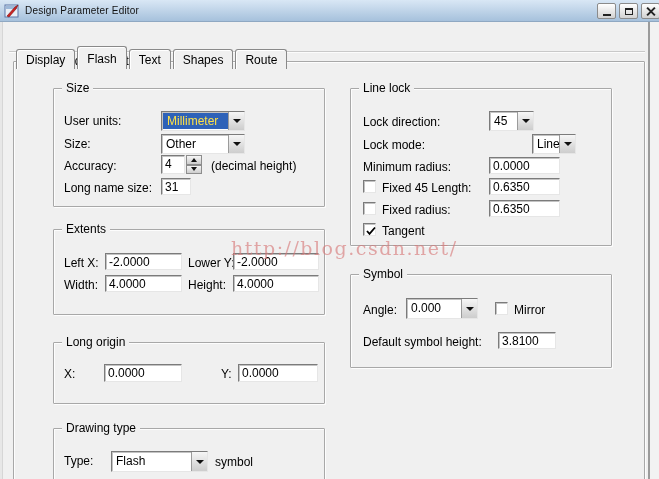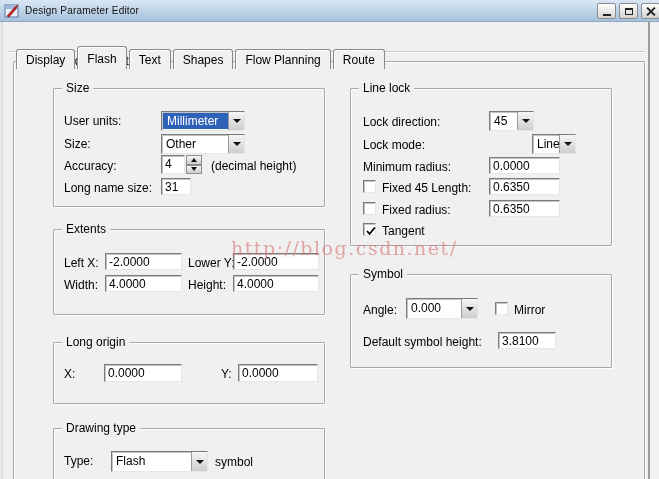--- a/index.html
+++ b/index.html
@@ -64,21 +64,21 @@
     position:absolute; background:#fff; font-family:"Liberation Sans",sans-serif; font-size:12px;
     border:1px solid; border-color:#7b7b7b #e6e6e6 #e6e6e6 #7b7b7b;
     box-shadow:inset 1px 1px 0 #c3c3c3; padding:0 3px; outline:none;
   }
   .combo {
     position:absolute; display:flex; background:#fff;
     border:1px solid; border-color:#7b7b7b #e6e6e6 #e6e6e6 #7b7b7b;
     box-shadow:inset 1px 1px 0 #c3c3c3;
   }
   .combo-text { flex:1; padding:2px 4px 0 4px; white-space:nowrap; overflow:hidden; }
-  .combo.selected .combo-text { background:#2e62b8; color:#ffffff; margin:1px 0 1px 1px; padding-top:1px; }
+  .combo.selected .combo-text { background:#2e62b8; color:#fde047; margin:1px 0 1px 1px; padding-top:1px; }
   .cbtn {
     width:16px; background:linear-gradient(#f6f6f6,#cdcdcd); border-left:1px solid #9b9b9b;
     display:flex; align-items:center; justify-content:center;
   }
   .arr-dn { width:0; height:0; border:4px solid transparent; border-top:4px solid #111; margin-top:4px; }
 
   .spin { position:absolute; display:flex; }
   .spin-field {
     width:24px; background:#fff; border:1px solid; border-color:#7b7b7b #e6e6e6 #e6e6e6 #7b7b7b;
     box-shadow:inset 1px 1px 0 #c3c3c3; padding:1px 3px 0 3px;
@@ -134,21 +134,20 @@
   <div class="edge-left"></div>
   <div class="edge-right"></div>
   <div class="edge-right-strip"></div>
 
   <div class="tabline"></div>
   <div class="tabs">
     <div class="tab">Display</div>
     <div class="tab active">Flash</div>
     <div class="tab">Text</div>
     <div class="tab">Shapes</div>
-    <div class="tab">Flow Planning</div>
     <div class="tab">Route</div>
   </div>
 
   <div class="gbox" style="left:13px; top:61px; width:632px; height:600px;">
     <span class="legend">Command parameters</span>
   </div>
 
   <div class="gbox" style="left:53px; top:88px; width:272px; height:119px;">
     <span class="legend">Size</span>
     <span class="lbl" style="left:10px; top:25px;">User units:</span>

